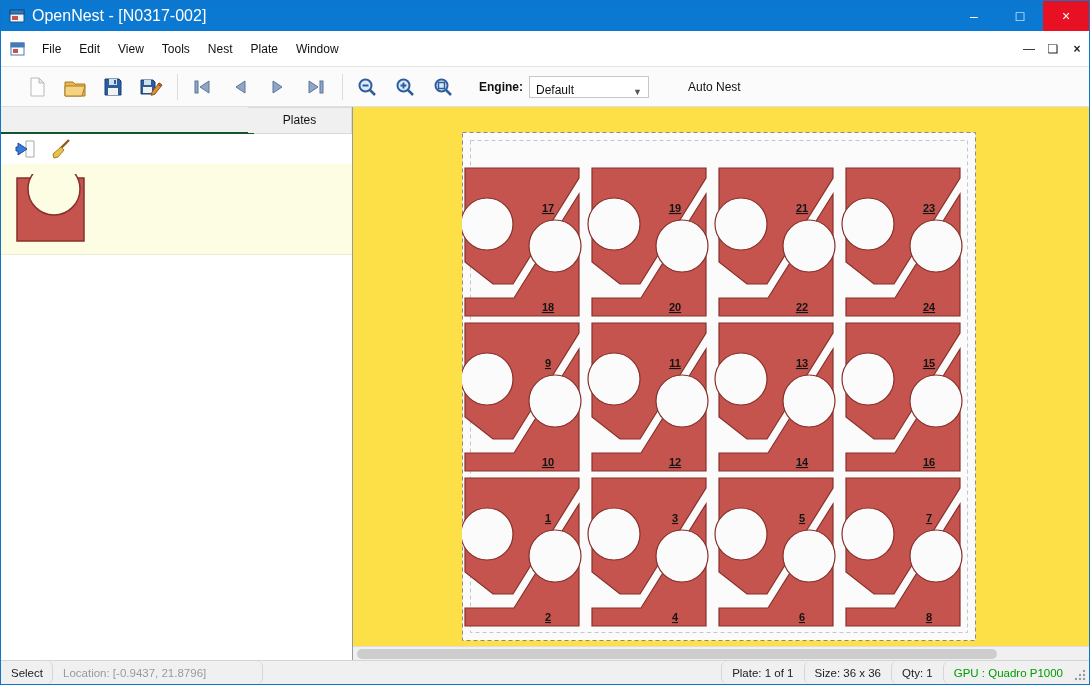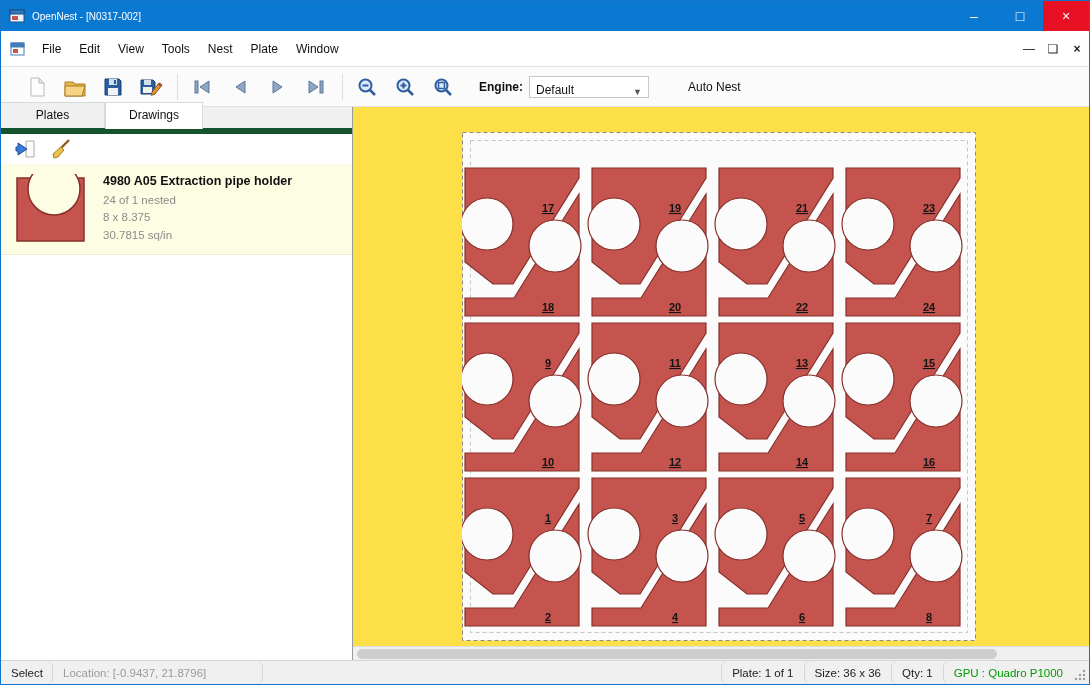--- a/index.html
+++ b/index.html
@@ -3,21 +3,21 @@
 <meta charset="utf-8">
 <style>
   * { margin:0; padding:0; box-sizing:border-box; }
   html,body { width:1090px; height:685px; overflow:hidden;
     font-family:"Liberation Sans","DejaVu Sans",sans-serif; font-size:12px; background:#fff; }
   .window { width:1090px; height:685px; border:1px solid #1274c8; display:flex; flex-direction:column; }
 
   
   .titlebar { height:30px; background:#0b78d1; color:#fff; display:flex; align-items:center; flex:0 0 auto; }
   .titlebar .appicon { margin:0 7px 0 8px; }
-  .titlebar .title { font-size:10px; }
+  .titlebar .title { font-size:16px; }
   .titlebar .spacer { flex:1; }
   .capbtn { width:46px; height:30px; display:flex; align-items:center; justify-content:center;
             font-size:14px; color:#fff; }
   .capbtn.close { background:#e81123; }
 
   
   .menubar { height:36px; background:#fff; border-bottom:1px solid #e3e3e3; display:flex; align-items:center; flex:0 0 auto; }
   .menubar .mdiicon { margin:0 8px 0 9px; }
   .menu-item { padding:0 9px; height:26px; line-height:26px; color:#111; cursor:default; }
   .menubar .spacer { flex:1; }
@@ -31,21 +31,21 @@
   .tsep { width:1px; height:26px; background:#dcdcdc; margin:0 8px 0 4px; }
   .engine-label { font-weight:bold; margin:0 6px 0 14px; color:#111; }
   .engine-combo { width:120px; height:22px; background:#fff; border:1px solid #c8c8c8; display:flex; align-items:flex-end;
                   padding:0 6px; color:#111; }
   .engine-combo .arrow { margin-left:auto; color:#555; font-size:9px; }
   .autonest { margin-left:33px; color:#111; padding:4px 6px; }
 
   
   .main { flex:1; display:flex; min-height:0; }
   .sidebar { width:352px; background:#fff; border-right:1px solid #9a9a9a; display:flex; flex-direction:column; }
-  .tabrow { height:27px; background:#f0f0f0; display:flex; align-items:flex-end; border-bottom:6px solid #14532d; }
+  .tabrow { height:27px; background:#f0f0f0; display:flex; align-items:flex-end; border-bottom:2px solid #14532d;flex-direction:column; }
   .tab { height:26px; line-height:25px; text-align:center; color:#111; background:#f0f0f0;
          border:1px solid #d9d9d9; border-bottom:none; }
   .tab.plates { width:104px; border-left:none; }
   .tab.drawings { width:98px; background:#fff; margin-bottom:-1px; height:27px; }
   .side-toolbar { height:30px; display:flex; align-items:center; padding-left:12px; gap:10px; background:#fff; }
   .sbtn { width:26px; height:26px; display:flex; align-items:center; justify-content:center; border-radius:3px; }
   .part-item { background:#fdfde3; display:flex; gap:14px; padding:10px 8px 10px 12px; border-bottom:1px solid #ececd2; }
   .part-thumb { flex:0 0 auto; }
   .part-info .pt-title { font-weight:bold; font-size:12.5px; color:#111; margin-bottom:4px; }
   .part-info .pt-line { color:#8b8b8b; font-size:11.5px; line-height:1.5; }
@@ -208,26 +208,20 @@
             <line x1="19" y1="2" x2="10" y2="11" stroke="#8e5a1d" stroke-width="2.4"></line>
             <path d="M11,9 L14,12 L8,19 L4,20 L3,16 Z" fill="#e8c34c" stroke="#a97d22"></path>
           </svg>
         </div>
       </div>
       <div class="part-item">
         <svg class="part-thumb" width="76" height="70" viewBox="0 0 76 70">
           <path d="M4,67 L4,4 L71,4 L71,67 Z" fill="#c5544e" stroke="#87302b" stroke-width="1.5"></path>
           <circle cx="41" cy="15" r="26" fill="#fdfde3" stroke="#87302b" stroke-width="1.5"></circle>
         </svg>
-        <div class="part-info">
-          <div class="pt-title">4980 A05 Extraction pipe holder</div>
-          <div class="pt-line">24 of 1 nested</div>
-          <div class="pt-line">8 x 8.375</div>
-          <div class="pt-line">30.7815 sq/in</div>
-        </div>
       </div>
     </div>
 
     <div class="canvas">
       <div class="plate-wrap">
         <svg id="nest-svg" width="514" height="509" viewBox="0 0 514 509">
             <rect x="0.5" y="0.5" width="513" height="508" fill="#fbfbfb" stroke="#8a8a8a" stroke-dasharray="4 3"></rect>
             <rect x="8.5" y="8.5" width="497" height="492" fill="none" stroke="#c6c6c6" stroke-dasharray="4 3"></rect>
             <g transform="translate(1,34)">
               <path d="M 2,2 L 116,2 L 116,12 L 50,118 L 30,118 L 2,96 Z" fill="#c5544e" stroke="#87302b" stroke-width="1.2"></path>

